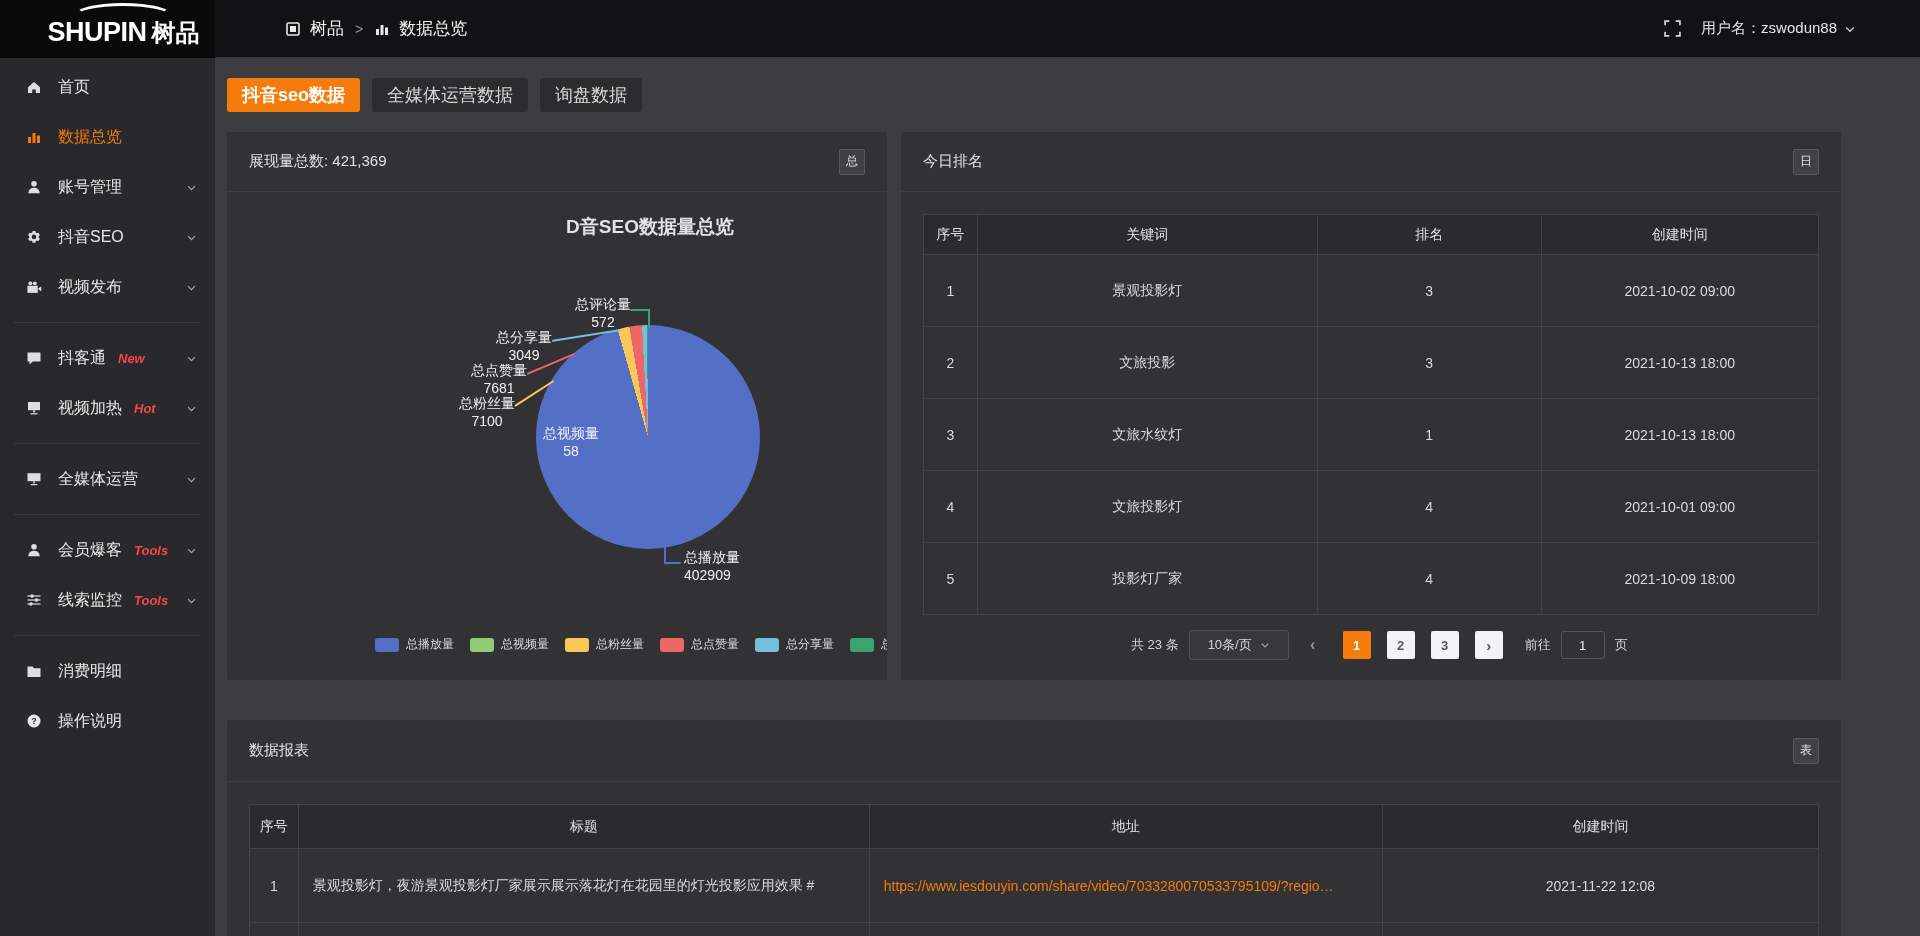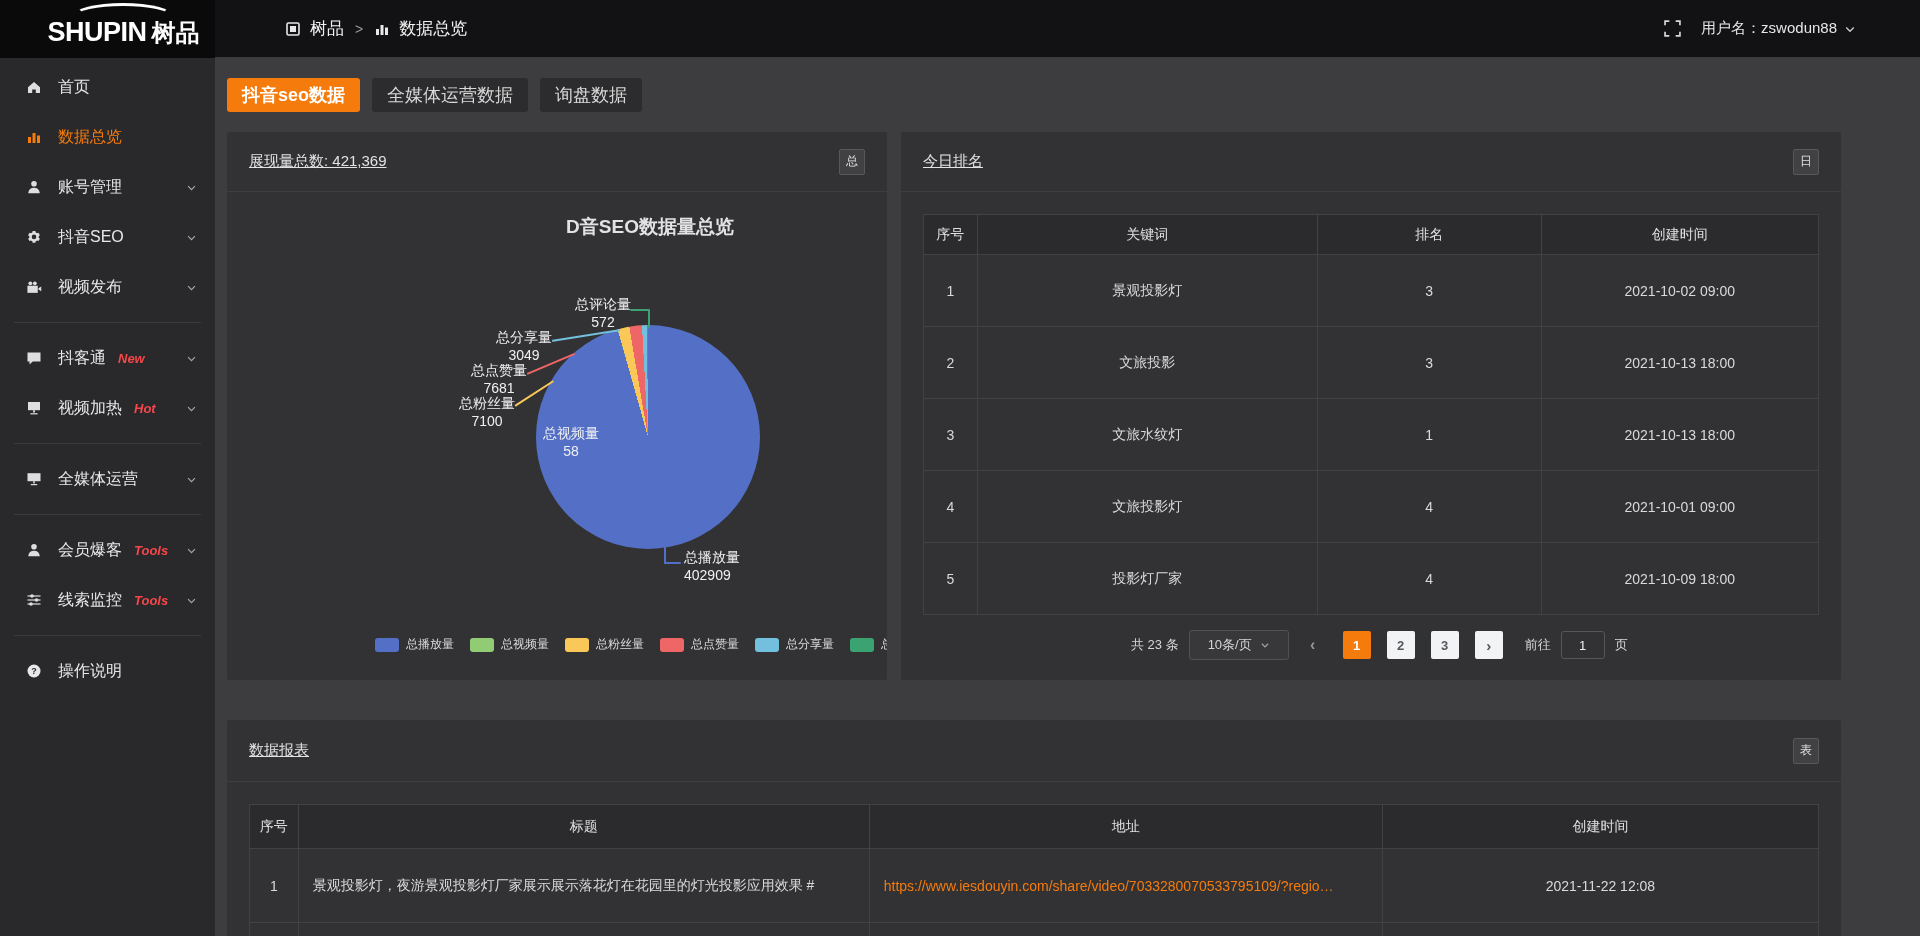--- a/index.html
+++ b/index.html
@@ -41,21 +41,21 @@
 
   
   .main{position:absolute;left:215px;top:58px;right:0;bottom:0;padding:20px 79px 0 12px;}
   .tabs{display:flex;gap:12px;height:34px;margin-bottom:20px;}
   .tab{height:34px;padding:0 15px;border-radius:3px;background:#2c2c2e;color:#d8d8d8;font-size:18px;display:flex;align-items:center;cursor:pointer;}
   .tab.active{background:var(--accent);color:#fff;font-weight:700;}
 
   .row1{display:flex;gap:14px;height:548px;}
   .panel{background:var(--panel-bg);border-radius:2px;}
   .panel-header{height:60px;display:flex;align-items:center;justify-content:space-between;padding:0 22px;border-bottom:1px solid #3e3e41;}
-  .panel-title{font-size:15px;color:#e3e3e5;text-decoration:underline;}
+  .panel-title{font-size:15px;color:#e3e3e5;}
   .corner-btn{width:26px;height:26px;background:#414144;border:1px solid #58585c;border-radius:2px;color:#e0e0e2;font-size:12px;display:flex;align-items:center;justify-content:center;cursor:pointer;}
 
   
   .chart-panel{width:660px;flex:0 0 660px;}
   .chart-body{position:relative;height:487px;overflow:hidden;}
   .chart-title{position:absolute;left:423px;top:22px;transform:translateX(-50%);font-size:19px;font-weight:700;color:#e2e2e4;white-space:nowrap;}
   .pie{position:absolute;left:309px;top:133px;width:224px;height:224px;border-radius:50%;}
   .plabel{position:absolute;font-size:14px;line-height:1.3;color:#f0f0f2;text-align:center;transform:translateX(-50%);white-space:nowrap;}
   .plabel.left-align{transform:none;text-align:left;}
   .lead{position:absolute;height:2px;transform-origin:left center;border-radius:1px;}
@@ -275,20 +275,28 @@
       </span>
     <span class="s-label">线索监控</span>
     <span class="badge">Tools</span>
     <span class="s-chev">
         <svg width="11" height="11" viewBox="0 0 16 16">
           <path d="M3 6l5 5 5-5" fill="none" stroke="currentColor" stroke-width="1.7"></path>
         </svg>
       </span>
   </div>
   <div class="s-divider"></div>
+  <div class="s-item">
+    <span class="s-ico">
+        <svg width="16" height="15" viewBox="0 0 16 15">
+          <path d="M1.5 2.5h5l1.4 1.8h6.6v8.7H1.5z" fill="currentColor"></path>
+        </svg>
+      </span>
+    <span class="s-label">消费明细</span>
+  </div>
   <div class="s-item">
     <span class="s-ico">
         <svg width="16" height="16" viewBox="0 0 16 16">
           <circle cx="8" cy="8" r="6.5" fill="#e8e8e8"></circle>
           <text x="8" y="11.2" text-anchor="middle" font-size="9" font-weight="700" fill="#28282b">?</text>
         </svg>
       </span>
     <span class="s-label">操作说明</span>
   </div>
 </div>

